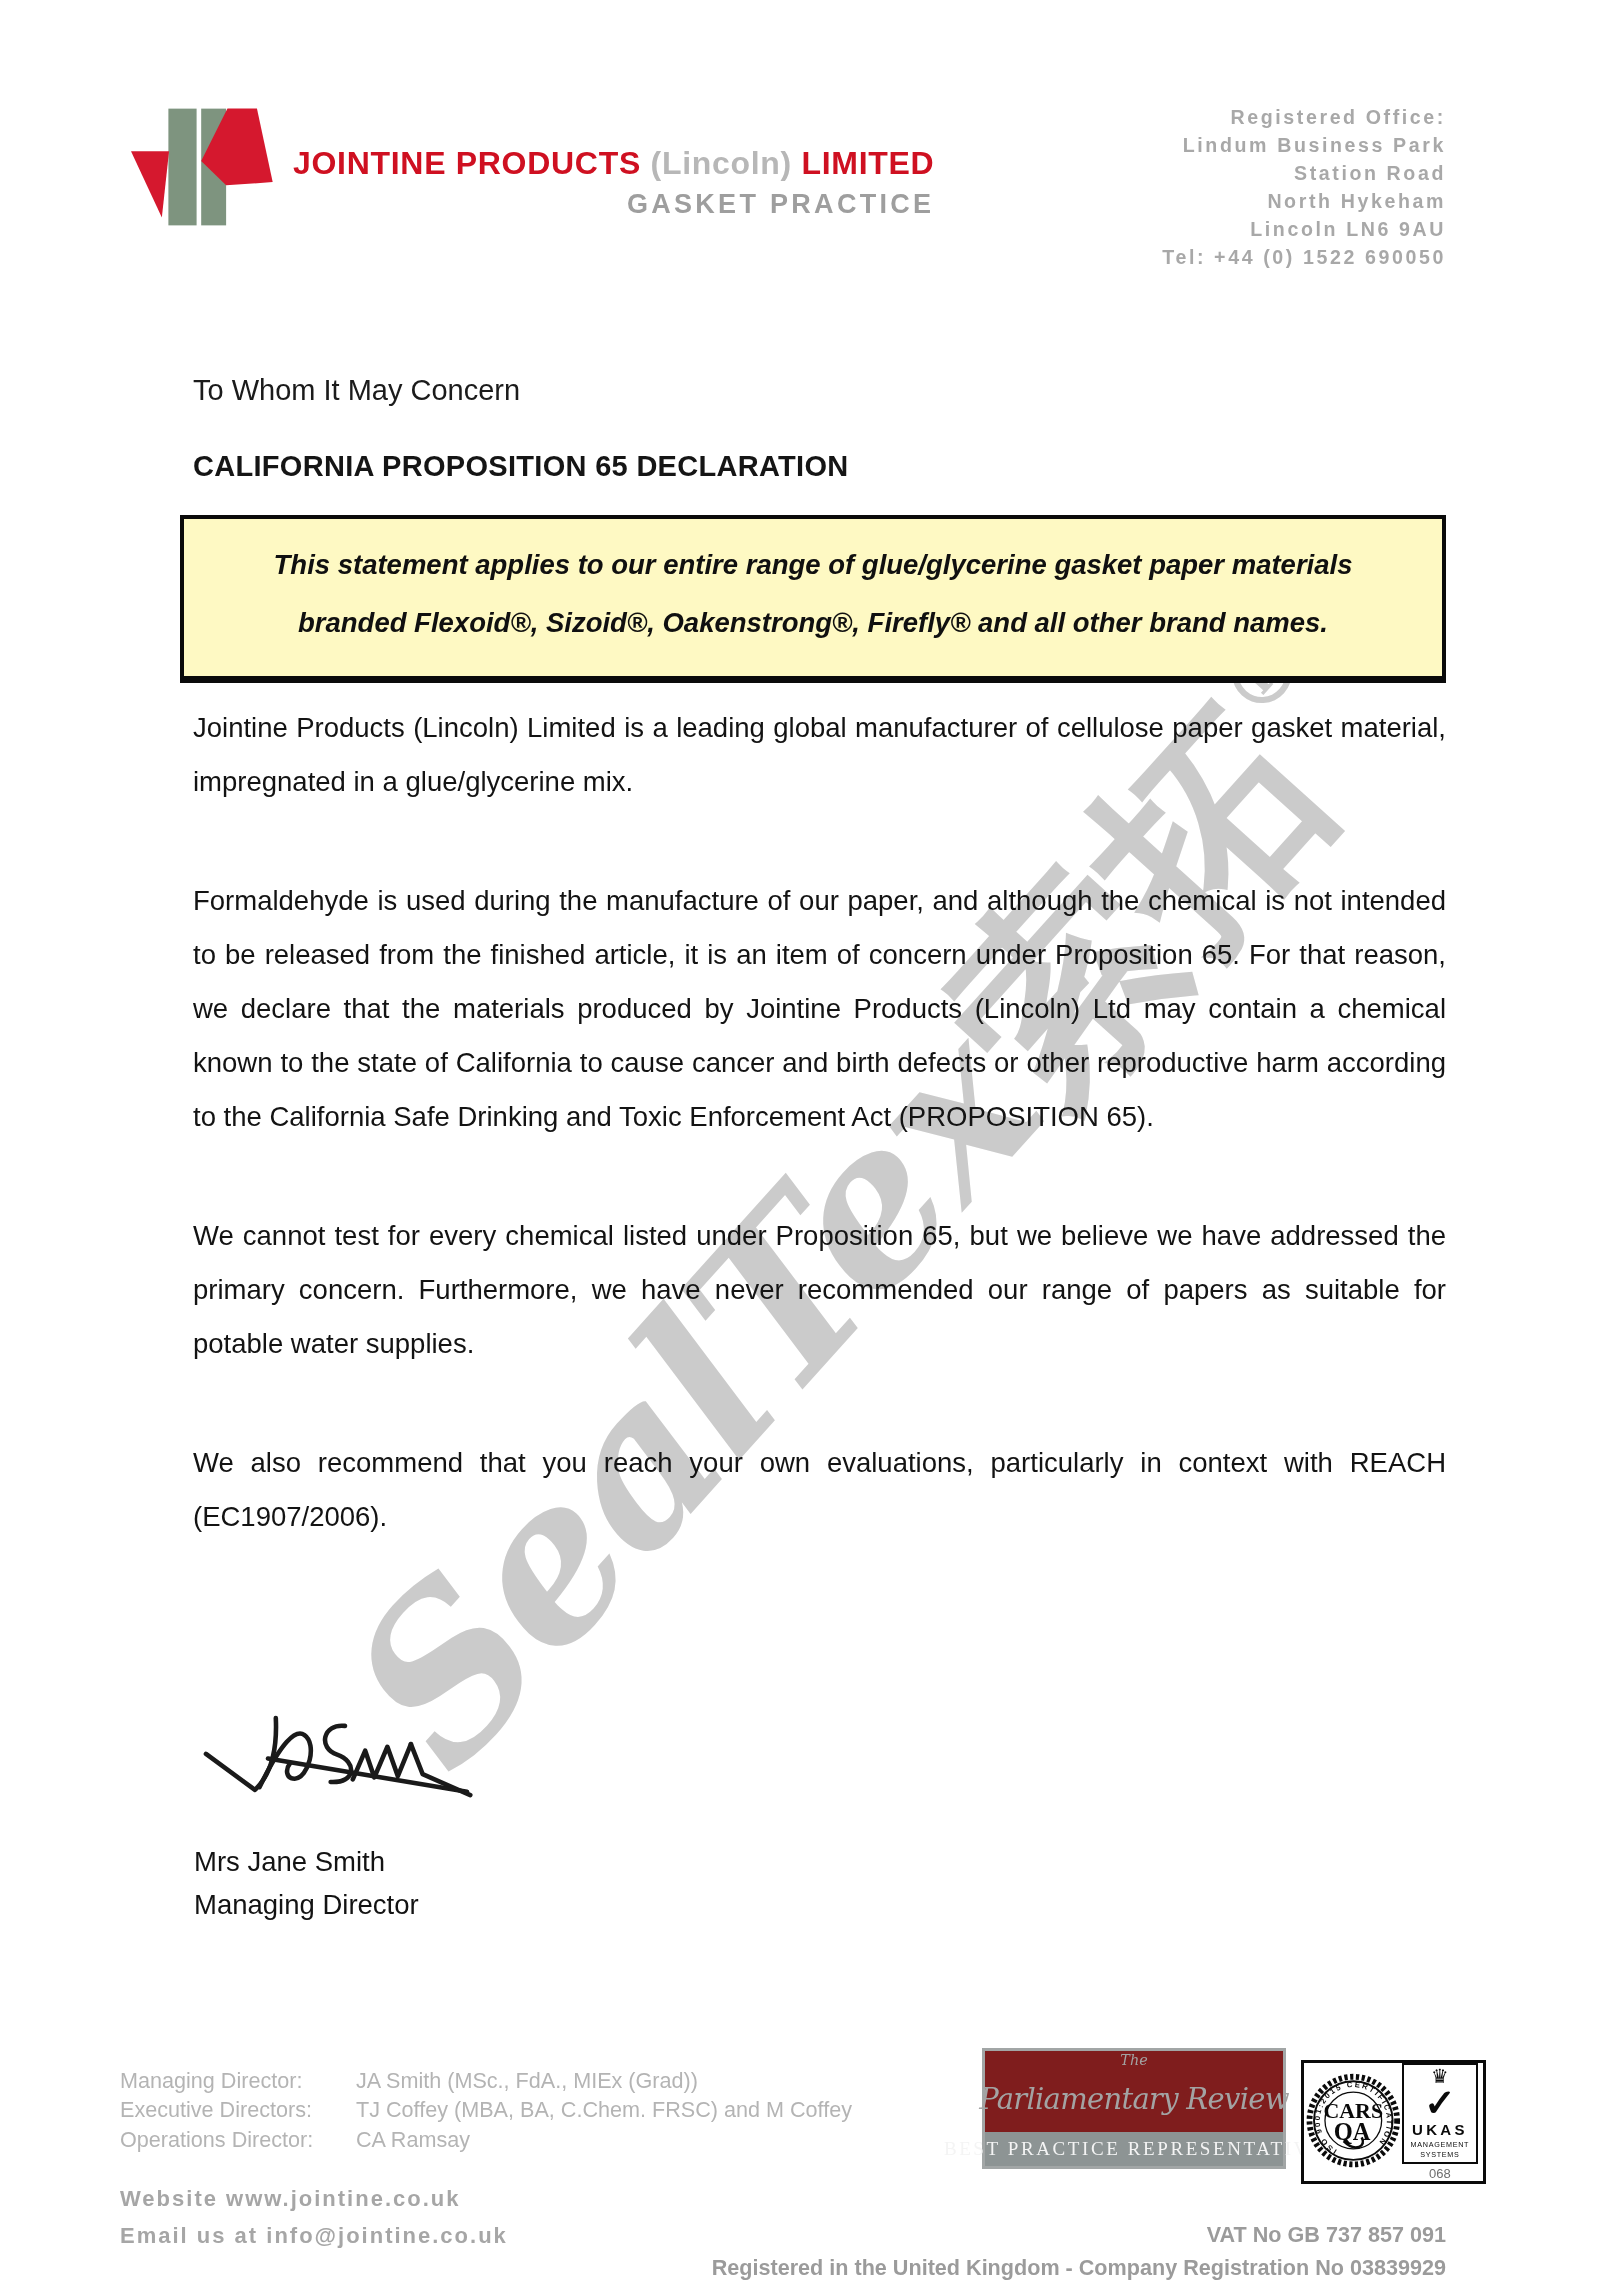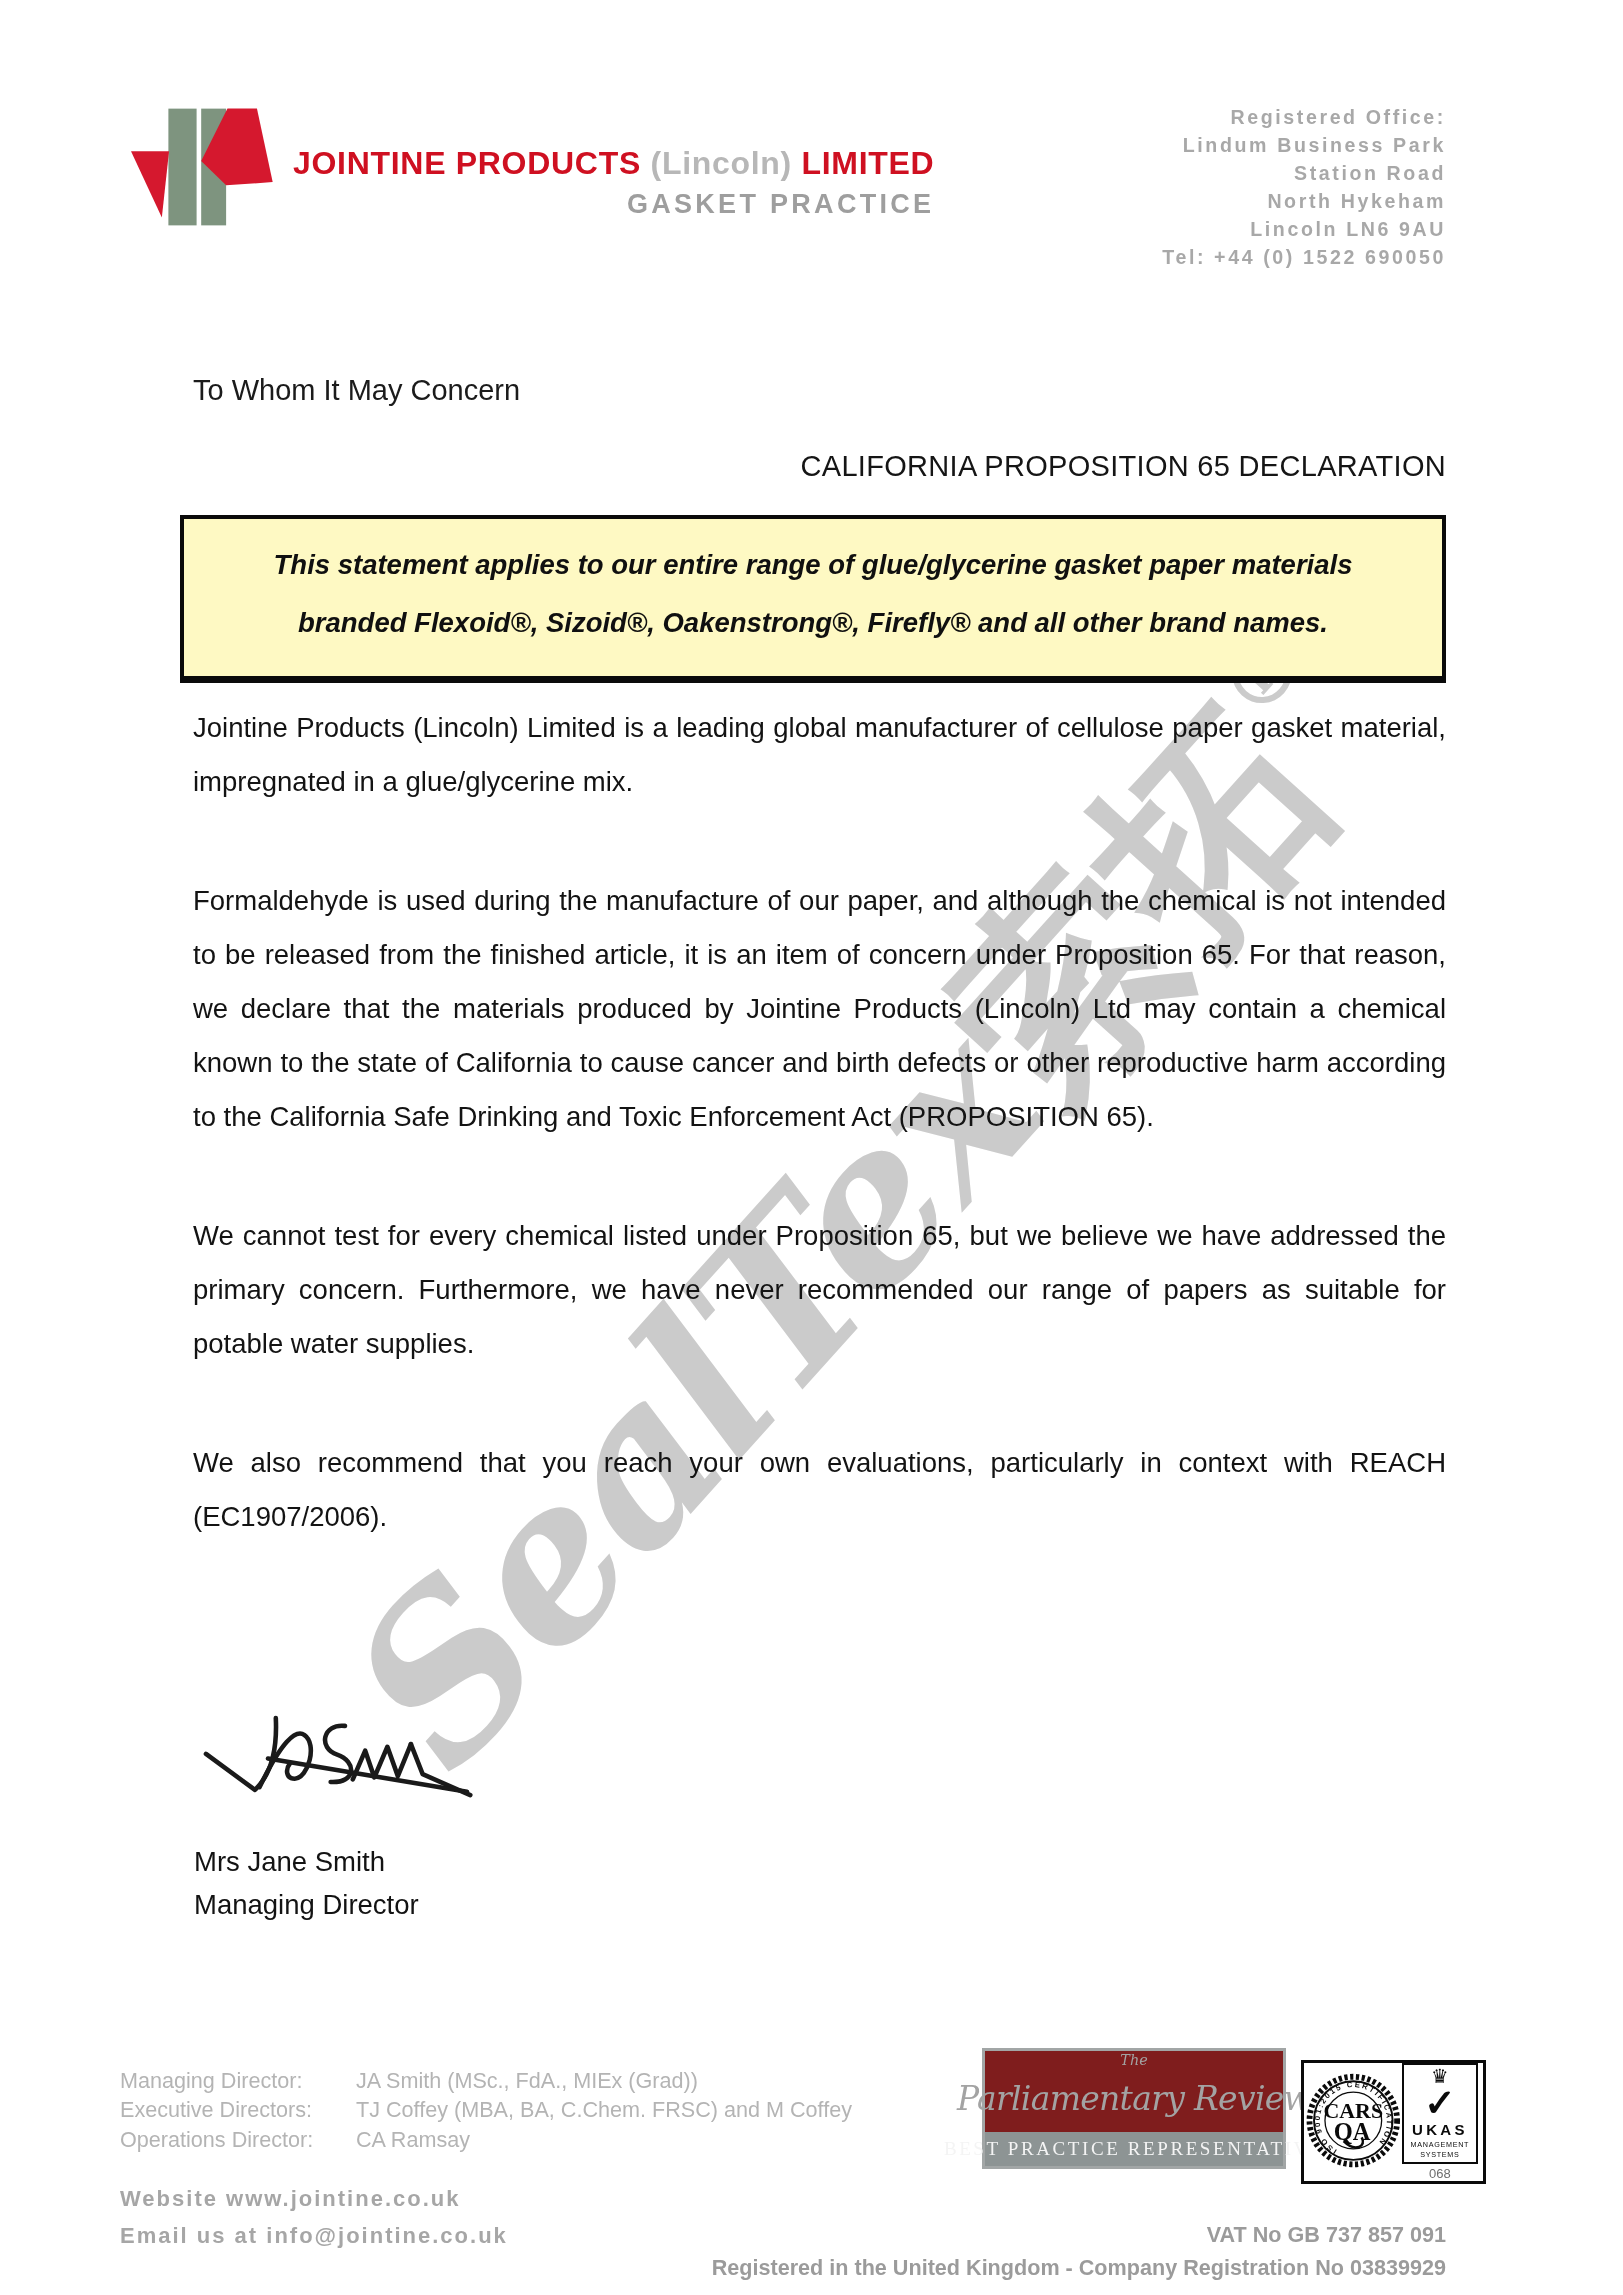--- a/index.html
+++ b/index.html
@@ -26,21 +26,21 @@
   .company-line1 { font-size:32px; font-weight:800; letter-spacing:0.7px; white-space:nowrap; }
   .company-line1 .red { color:#cf1021; }
   .company-line1 .gray { color:#b7b7b7; }
   .company-line2 { text-align:right; font-size:27px; font-weight:800; color:#9e9e9e; letter-spacing:3.3px; margin-top:6.5px; }
   .reg-office {
     position:absolute; right:177px; top:103px; text-align:right;
     color:#a8a8a8; font-weight:bold; font-size:19.6px; line-height:28px; letter-spacing:2.6px;
   }
   
   .salutation { position:absolute; left:193px; top:374px; font-size:29px; color:#1b1b1b; }
-  .doc-title { position:absolute; left:193px; top:450px; width:1253px; text-align:right; font-size:29px; font-weight:normal; letter-spacing:0.3px; }
+  .doc-title { position:absolute; left:193px; top:450px; width:1253px; text-align:left; font-size:29px; font-weight:bold; letter-spacing:0.3px; }
   .statement-box {
     position:absolute; left:180px; top:515px; width:1266px;
     border:4.6px solid #0a0a0a; border-bottom-width:7.9px; background:#fef9c3;
     padding:17px 19.6px 23.6px; text-align:center;
     font-weight:bold; font-style:italic; font-size:27.5px; line-height:58px; color:#101010;
   }
   .body-text {
     position:absolute; left:193px; top:701px; width:1253px;
     font-size:27.5px; line-height:54px; text-align:justify; color:#131313;
   }
@@ -53,21 +53,21 @@
   .contact { position:absolute; left:120px; top:2180px; color:#a6a6a6; font-weight:bold; font-size:22px; line-height:37px; letter-spacing:2px; }
   .vat { position:absolute; right:177px; top:2218px; text-align:right; color:#9b9b9b; font-size:21.6px; line-height:33px;font-weight:bold; }
   
   .badge-parl {
     position:absolute; left:982px; top:2048px; width:304px; height:121px;
     border:3.9px solid #a2a6a6; background:#7f1d1d; display:flex; flex-direction:column;
   }
   .parl-top { flex:1; position:relative; display:flex; align-items:center; justify-content:center;
     font-family:"DejaVu Serif", serif; font-style:italic; color:#a3a3a3; }
   .parl-the { position:absolute; top:1.3px; left:50%; transform:translateX(-50%); font-size:14.4px; }
-  .parl-name { font-size:33px; margin-top:14px; white-space:nowrap; letter-spacing:-0.7px; }
+  .parl-name { font-size:29px; margin-top:14px; white-space:nowrap; letter-spacing:-0.7px; }
   .parl-band { height:34px; background:#8d9494; color:#f4f4f4; display:flex; align-items:center; justify-content:center;
     font-family:"Liberation Serif", serif; font-size:19px; letter-spacing:2.6px; white-space:nowrap; }
   .badge-cars {
     position:absolute; left:1301px; top:2060px; width:185px; height:124px;
     border:3.9px solid #0a0a0a; background:#fff; display:flex; align-items:center; justify-content:space-between;
     padding:2.6px 5.2px 2.6px 1.3px;
   }
   .ukas-col { width:77px; text-align:center; }
   .ukas-box { border:2px solid #0a0a0a; padding:1.3px 1.3px 2.6px; }
   .ukas-crown { font-size:19.6px; line-height:19.6px; color:#0a0a0a; }

